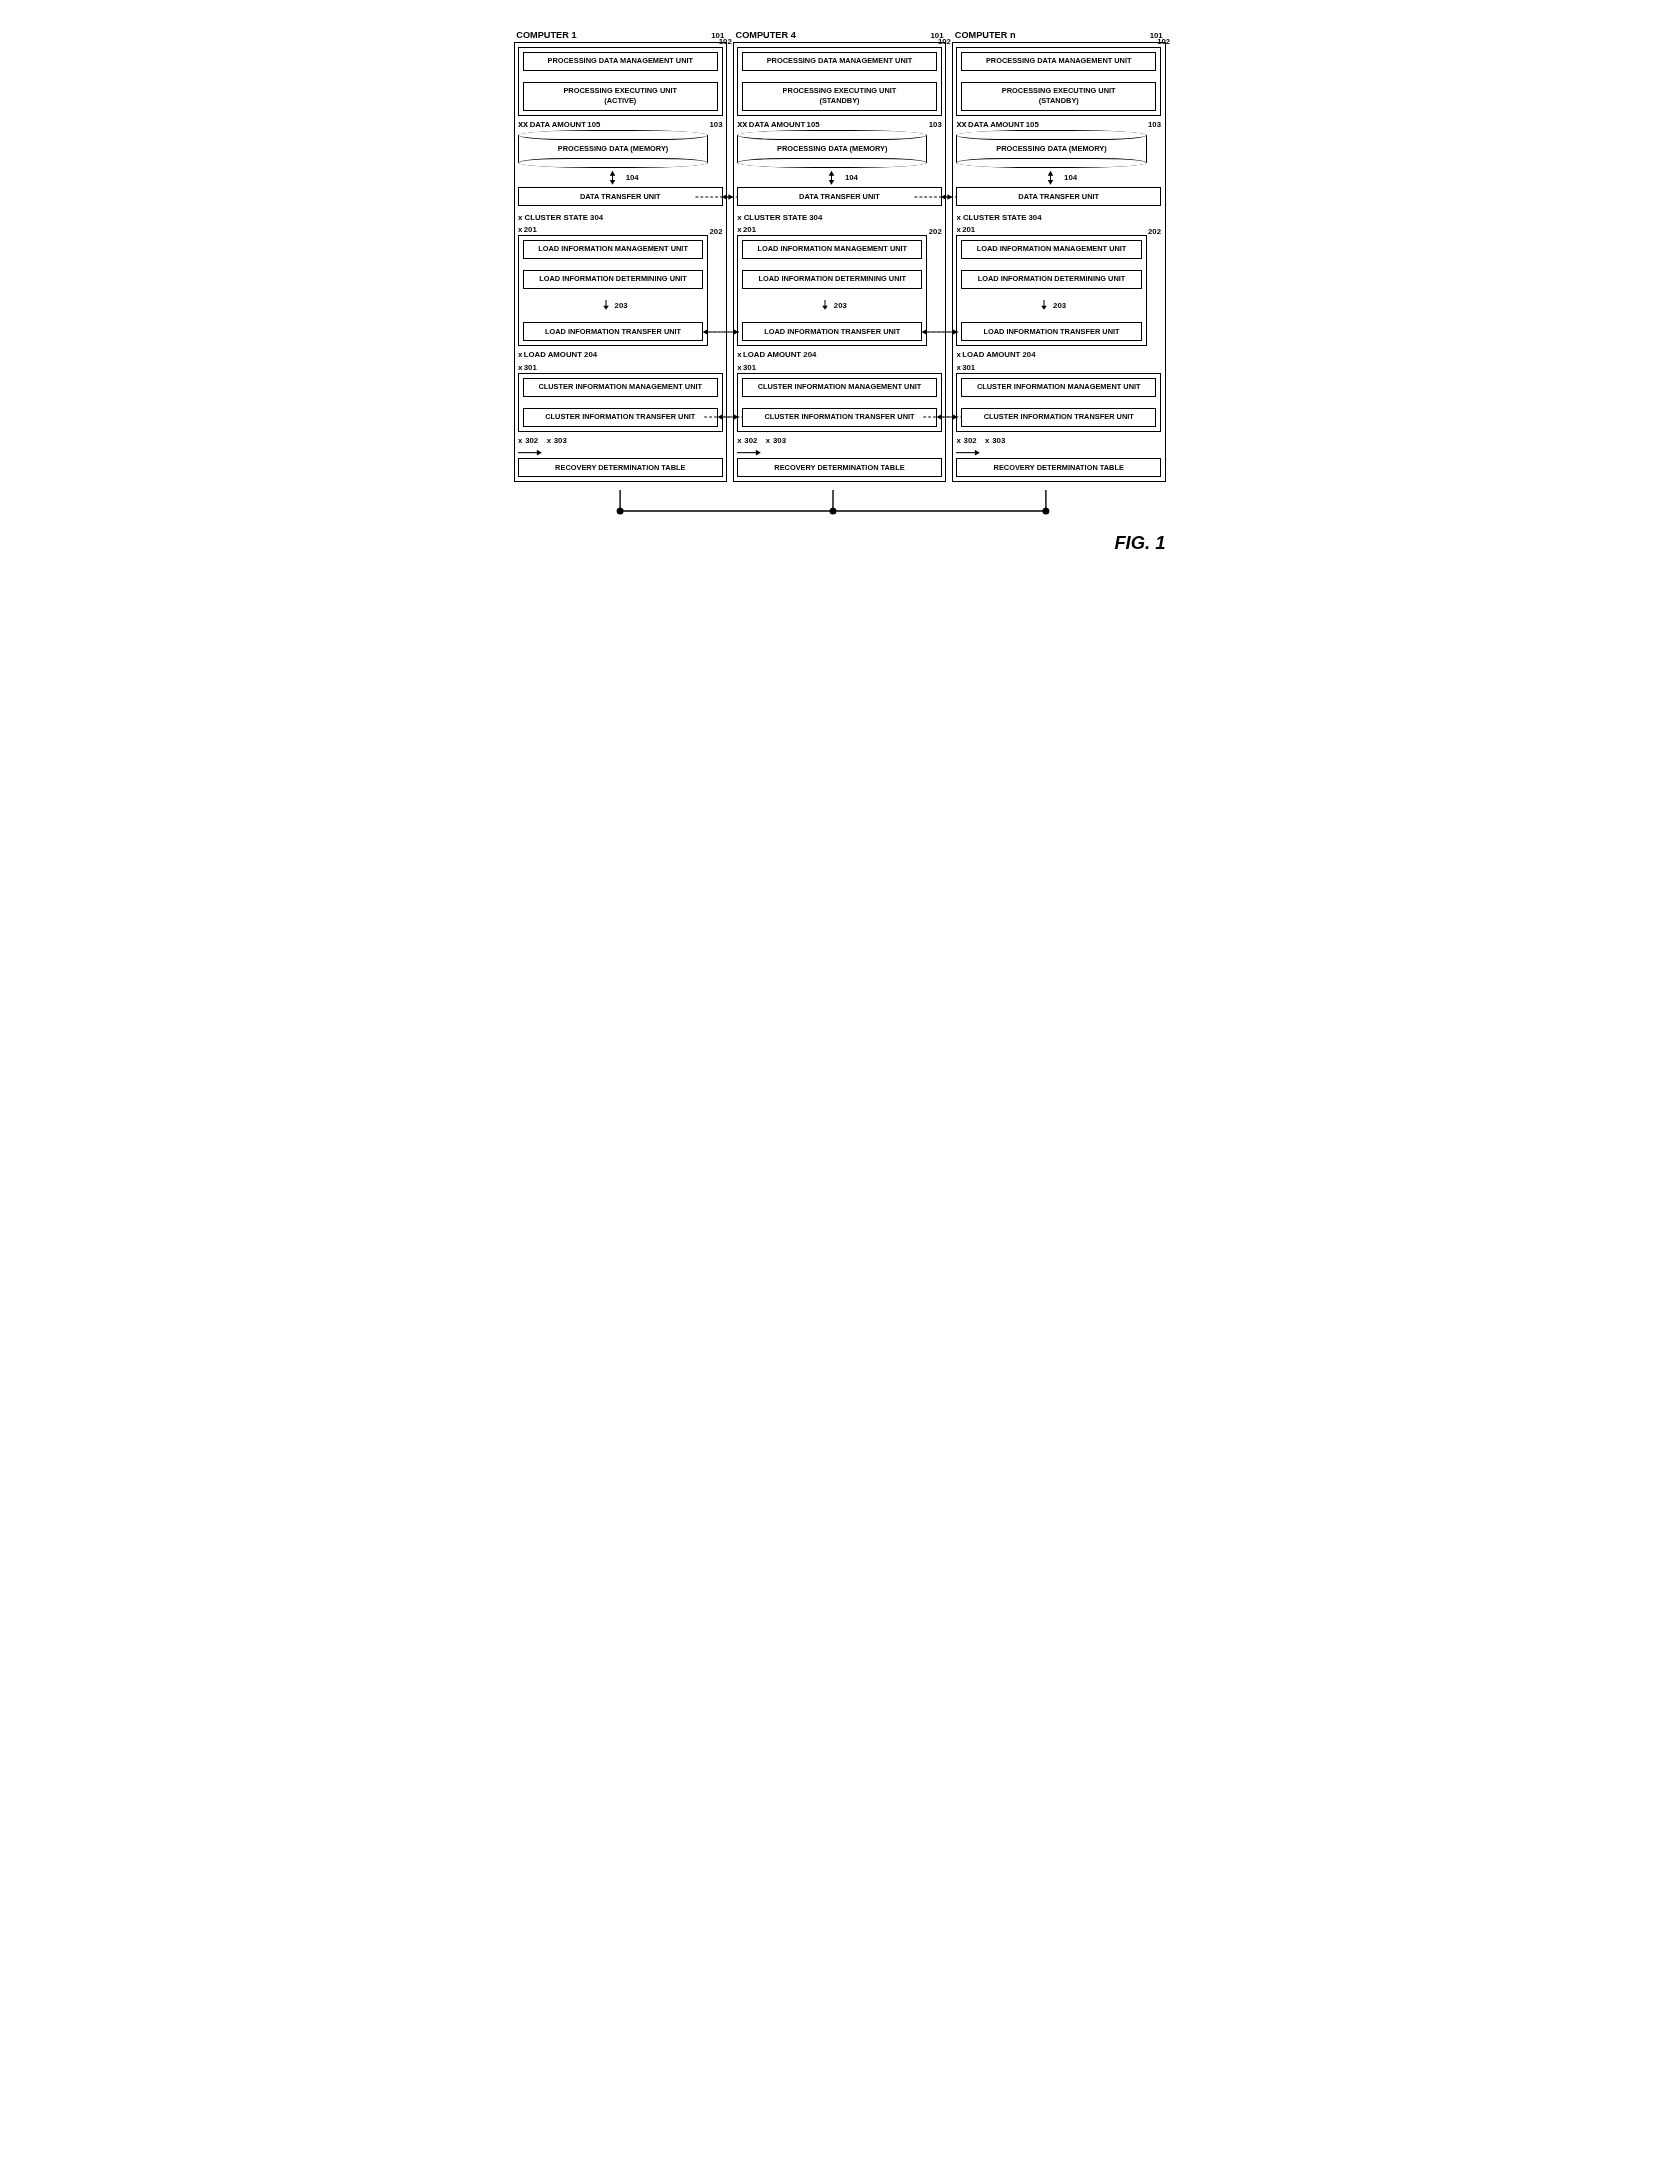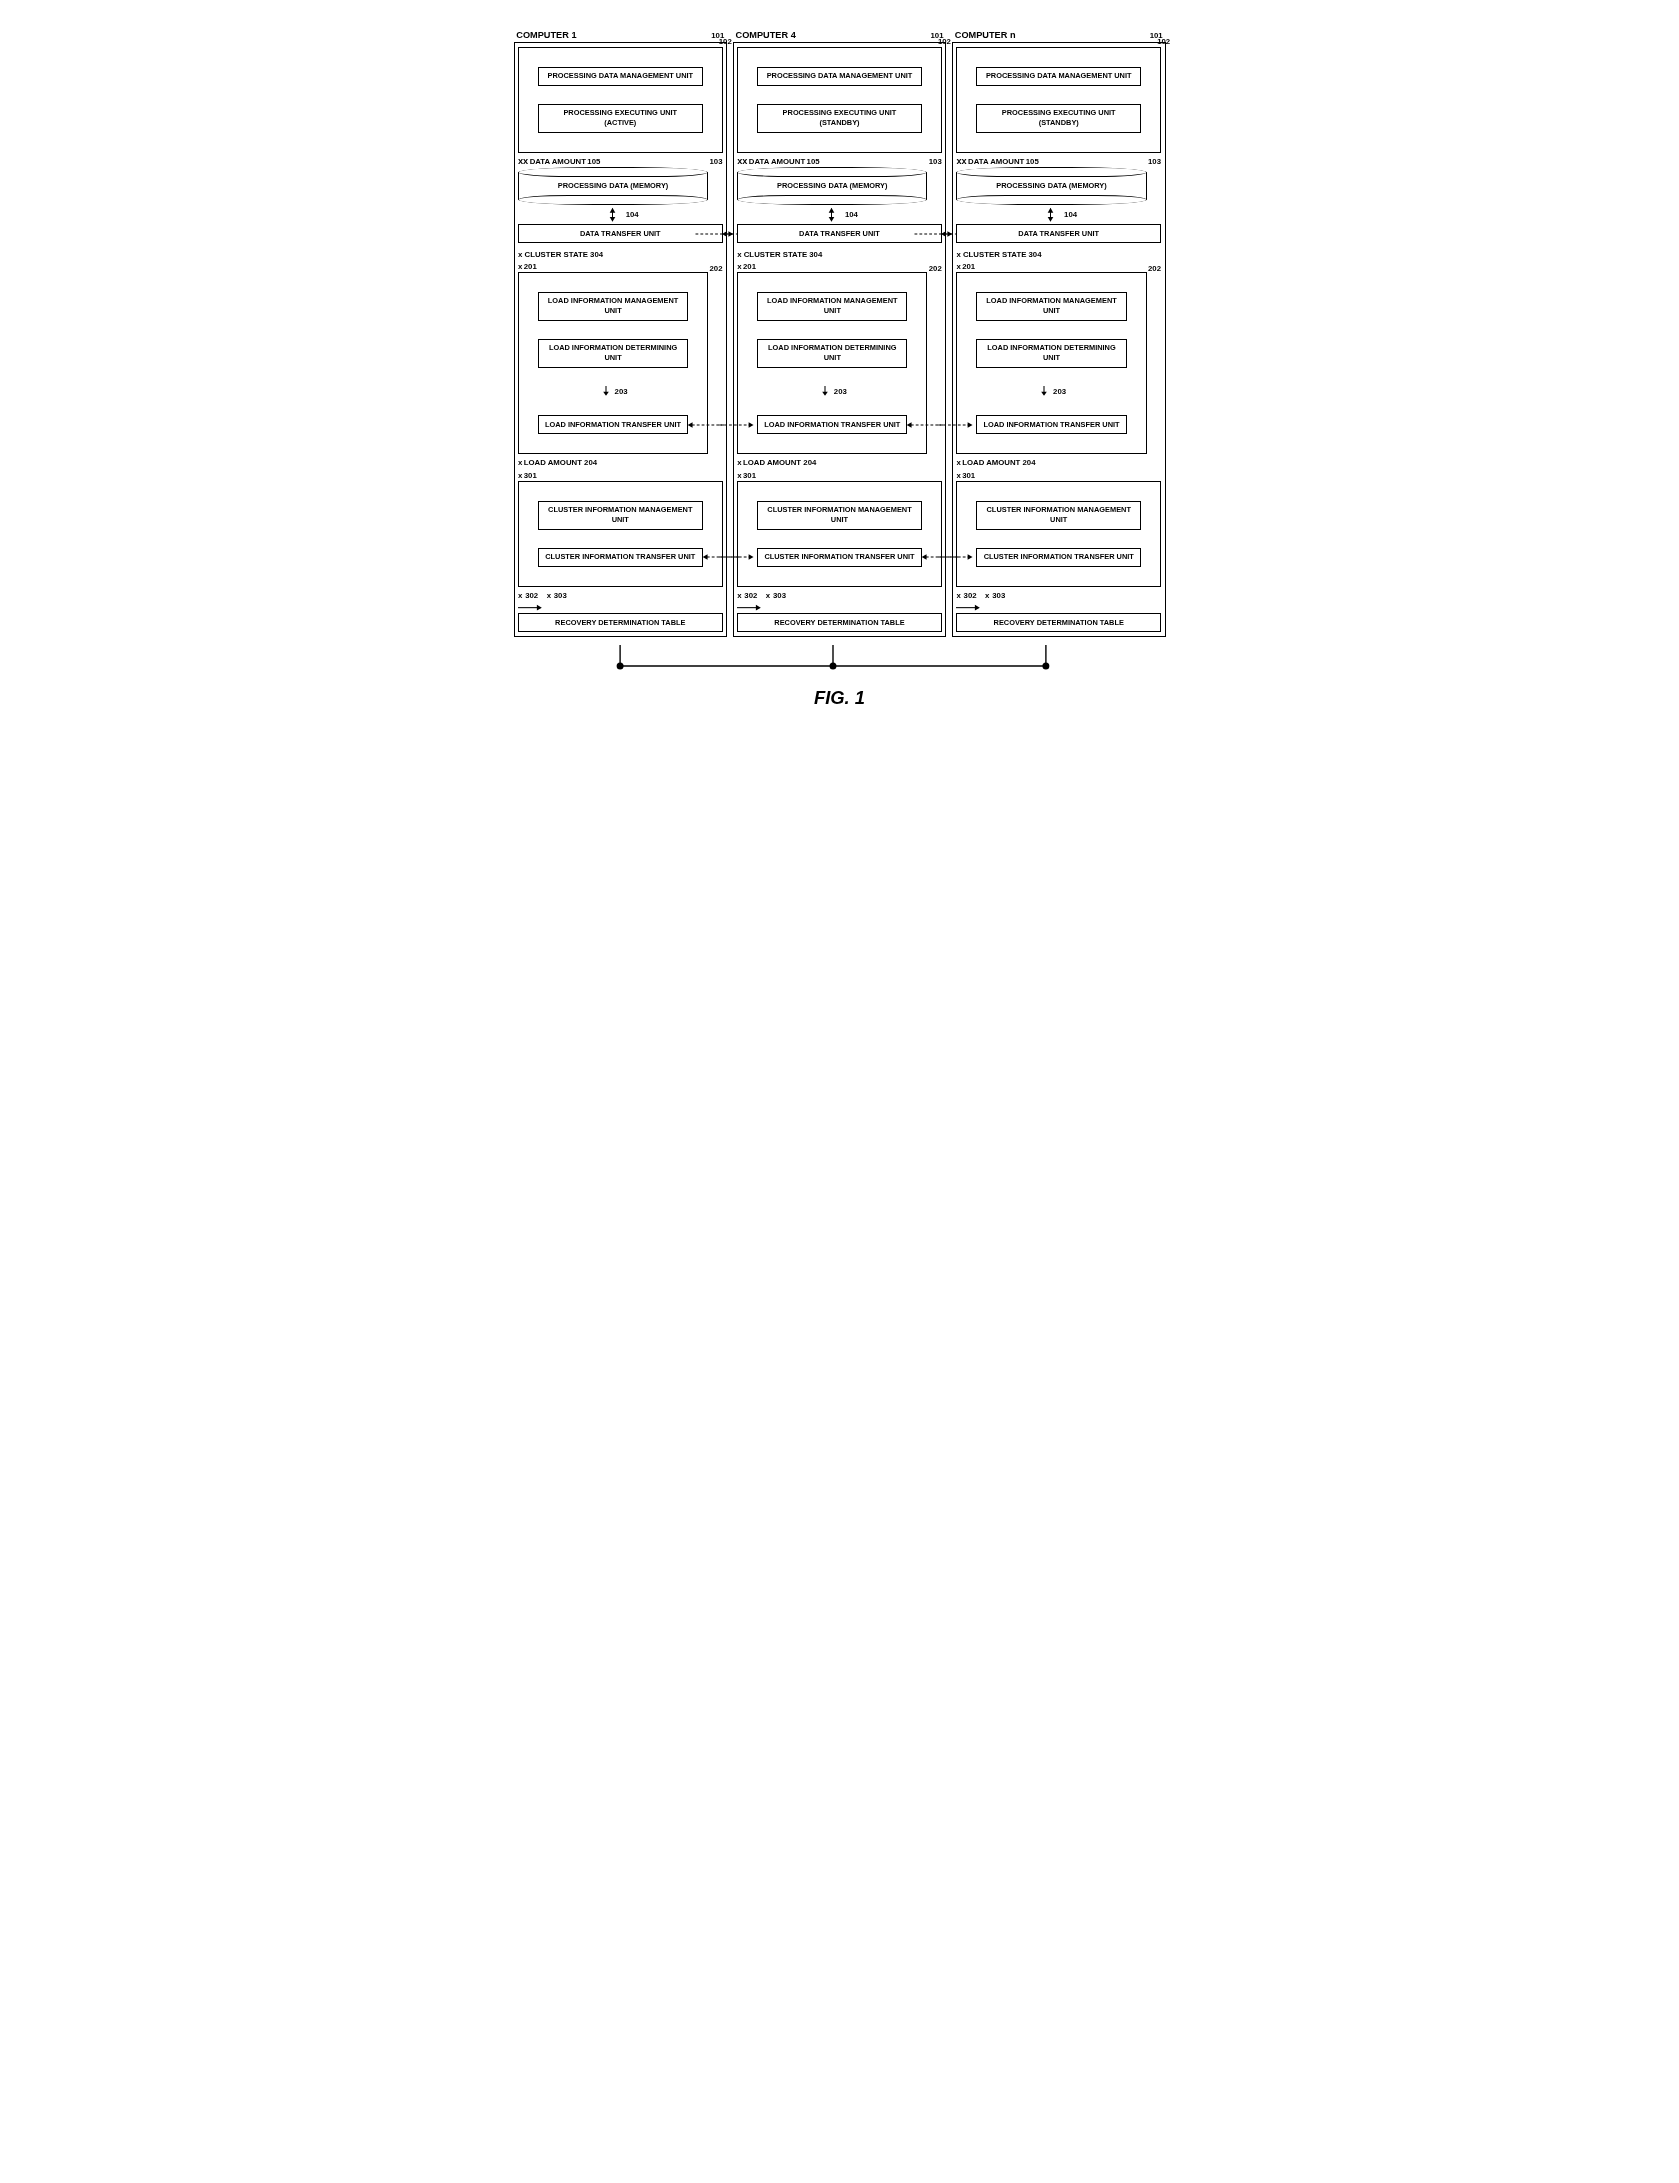--- a/index.html
+++ b/index.html
@@ -18,21 +18,21 @@
       max-width: 638px;
       margin-top: 8.5px;
       position: relative;
       height: 35px;
     }
 
     .fig-label {
       font-size: 18.4px;
       font-weight: bold;
       font-style: italic;
-      text-align: center;
+      text-align: right;
       margin-top: 7px;
     }
 
     
     .three-computers {
       display: grid;
       grid-template-columns: 1fr 1fr 1fr;
       gap: 5.7px;
       width: 100%;
       max-width: 652px;
@@ -76,24 +76,24 @@
       text-align: center;
       padding: 3.5px 2.1px;
       font-size: 7.4px;
       font-weight: bold;
       line-height: 1.35;
       background: #fff;
     }
 
     .block-group {
       border: 1.1px solid #000;
-      padding: 19px;
+      padding: 4px;
       display: flex;
       flex-direction: column;
-      gap: 18px;
+      gap: 11px;
     }
 
     .diagram-container {
       position: relative;
       width: 100%;
       max-width: 652px;
       margin-top: 16px;
     }
   </style>
 </head>

